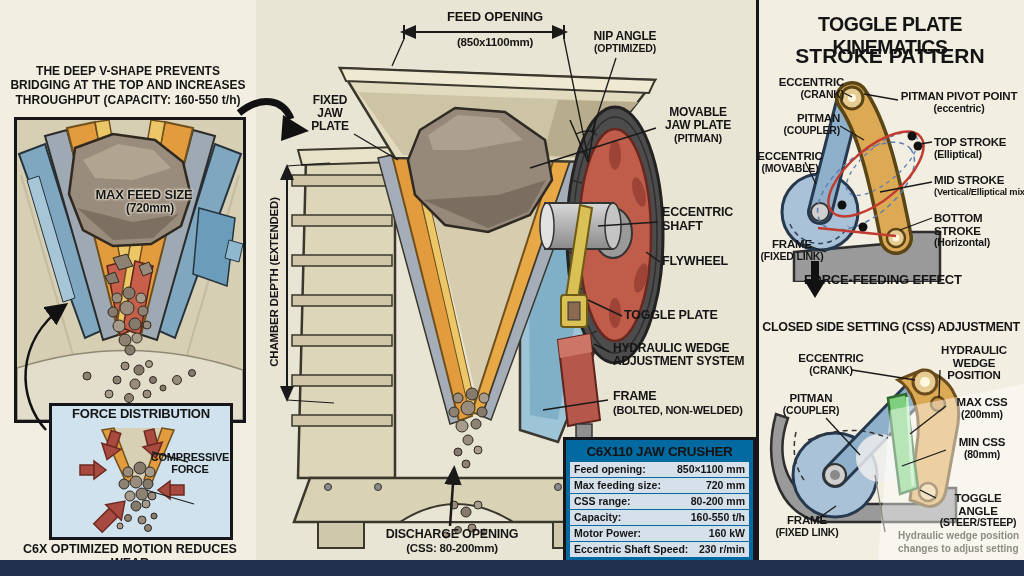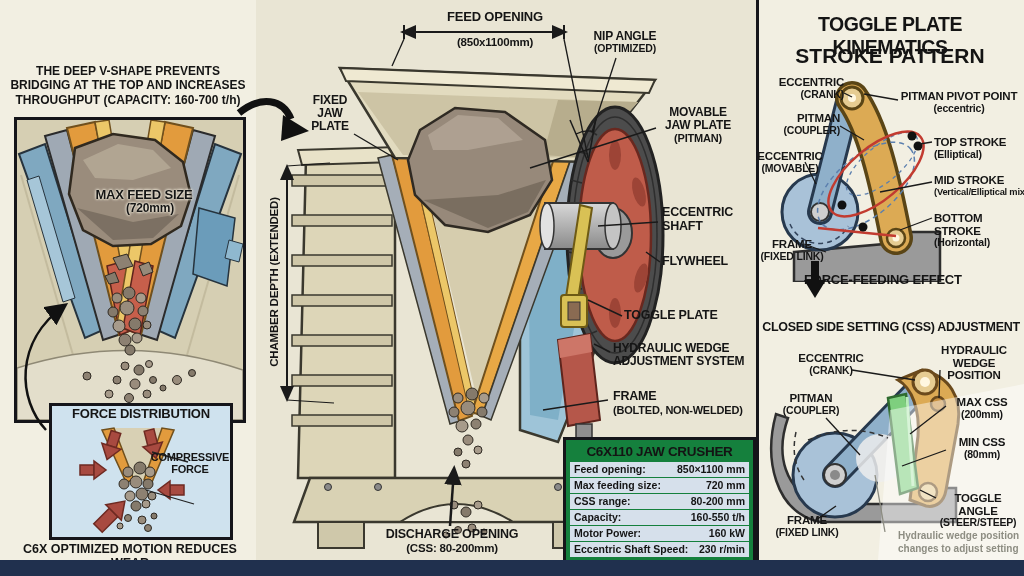--- a/index.html
+++ b/index.html
@@ -19,21 +19,21 @@
     font-size:19.5px;font-weight:800;letter-spacing:-0.5px;}
   .sec-title{position:absolute;font-weight:800;text-align:center;}
   .caption{position:absolute;left:8px;top:542px;width:244px;text-align:center;
     font-size:12.5px;font-weight:700;}
   .vbox{position:absolute;left:14px;top:117px;width:232px;height:306px;
     border:3px solid #15151a;background:#d6cfb3;box-sizing:border-box;}
   .fbox{position:absolute;left:49px;top:403px;width:184px;height:137px;
     border:3px solid #15151a;background:#cfe2ee;box-sizing:border-box;}
   .rock-lbl{text-shadow:0 0 3px #efe9da,0 0 3px #efe9da,0 0 2px #efe9da;}
   .spec{position:absolute;left:563px;top:437px;width:193px;height:126px;
-    border:3px solid #15151a;background:#15803d;box-sizing:border-box;padding:3px 4px;}
+    border:3px solid #15151a;background:#0369a1;box-sizing:border-box;padding:3px 4px;}
   .spec-title{font-size:13.5px;font-weight:800;text-align:center;margin:1px 0 3px 0;letter-spacing:-0.3px;}
   .spec-row{display:flex;justify-content:space-between;background:#d6e0eb;
     font-size:10.5px;font-weight:700;padding:0 4px;height:14.5px;line-height:14.5px;margin-bottom:1.5px;}
   .divider{position:absolute;left:756px;top:0;width:3px;height:560px;background:#15151a;}
   .bottom-bar{position:absolute;left:0;top:560px;width:1024px;height:16px;background:#20304e;}
   .gray-note{position:absolute;font-size:10px;font-weight:600;color:#8d8d82;line-height:1.25;margin-left:14px;}
   svg{position:absolute;}
   .ff-row{position:absolute;left:804px;top:272px;display:flex;align-items:center;gap:7px;}
   .ff-text{font-size:13px;font-weight:800;letter-spacing:-0.2px;}
 </style>
@@ -41,21 +41,21 @@
 <body>
 
 <div class="canvas">
 
   <div class="panel-bg" style="left:0;width:256px;"></div>
   <div class="panel-bg" style="left:759px;width:265px;"></div>
 
   <div class="left-sub">
     <span class="ln">THE DEEP V-SHAPE PREVENTS BRIDGING</span>
     <span class="ln">AT THE TOP AND INCREASES THROUGHPUT</span>
-    <span class="ln">(CAPACITY: 160-700 t/h)</span>
+    <span class="ln">(CAPACITY: 160-550 t/h)</span>
   </div>
 
   <div class="vbox">
     <svg width="226" height="300" viewBox="0 0 226 300" style="left:0;top:0">
       <line x1="4" y1="55" x2="56" y2="235" stroke="#c3bb9e" stroke-width="2"></line>
       <line x1="222" y1="55" x2="170" y2="235" stroke="#c3bb9e" stroke-width="2"></line>
       <path d="M0,248 Q113,212 226,250 L226,300 L0,300 Z" fill="#e3decb" stroke="#8f8975" stroke-width="1.5"></path>
 
       <polygon points="2,34 28,24 86,210 68,218" fill="#7fa8c0" stroke="#26333d" stroke-width="2"></polygon>
       <polygon points="10,60 22,56 58,178 46,182" fill="#a6c6d8" stroke="#26333d" stroke-width="1"></polygon>

